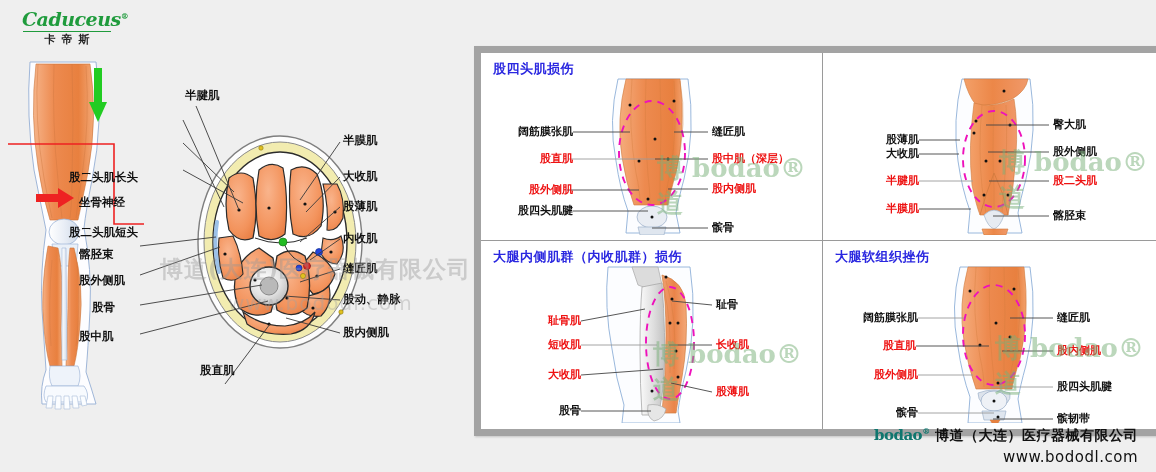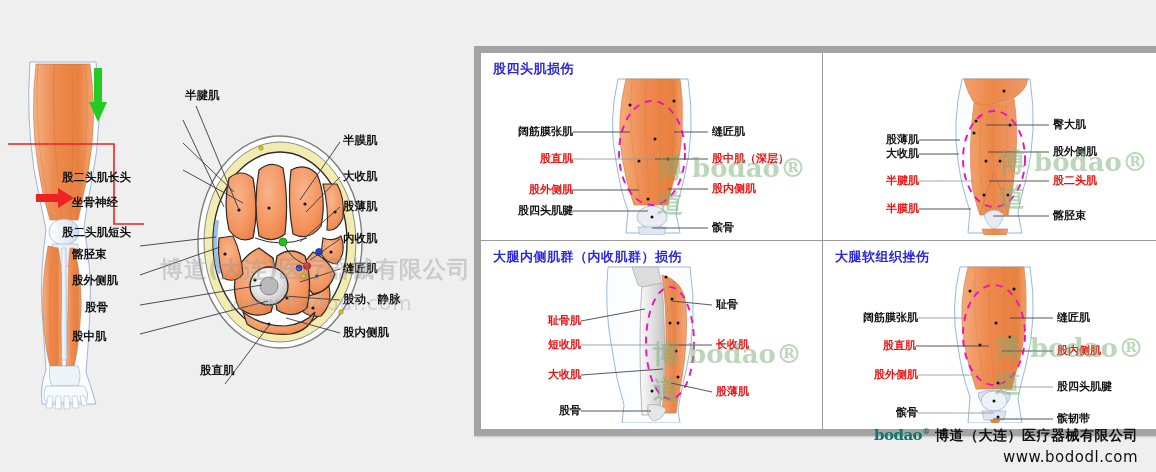--- a/index.html
+++ b/index.html
@@ -44,21 +44,21 @@
   #leg-figure { position: absolute; left: 12px; top: 14px; width: 120px; height: 350px; }
   #green-arrow { position: absolute; left: 88px; top: 22px; width: 20px; height: 55px; }
   #red-bracket { position: absolute; left: 8px; top: 92px; width: 150px; height: 95px; }
 
   #cross-section { position: absolute; left: 195px; top: 80px; width: 170px; height: 230px; }
 
   .lbl {
     position: absolute; font-size: 11.5px; color: #111;
     white-space: nowrap; line-height: 13px; font-weight: bold;
   }
-  .lbl.r { text-align: center; }
+  .lbl.r { text-align: center; margin-left: 7px; }
 
   #section-caption {
     position: absolute; left: 140px; top: 400px;
     font-size: 14px; color: #2a27e0; font-weight: bold; letter-spacing: 1px;
   }
 
   
   #wm-cn {
     position: absolute; left: 160px; top: 208px;
     font-size: 23px; color: rgba(150,150,150,0.40);
@@ -116,20 +116,25 @@
     font-size: 15px; color: #111; letter-spacing: 0.5px;
     margin-top: 3px; font-family: "DejaVu Sans", "Liberation Sans", sans-serif;
   }
 </style>
 </head>
 <body>
 
 <div id="poster">
 
   <div id="header">
+    <div id="logo-block">
+      <div id="logo-word"><span>Caduceus</span><span id="logo-reg">®</span></div>
+      <div id="logo-rule"></div>
+      <div id="logo-cn">卡帝斯</div>
+    </div>
   </div>
 
   <div id="left-col">
 
     <svg id="leg-figure" viewBox="0 0 120 350">
       <defs>
         <linearGradient id="muscleG" x1="0" y1="0" x2="1" y2="0">
           <stop offset="0%" stop-color="#f6b388"></stop>
           <stop offset="35%" stop-color="#ed8a4f"></stop>
           <stop offset="75%" stop-color="#e8803f"></stop>

